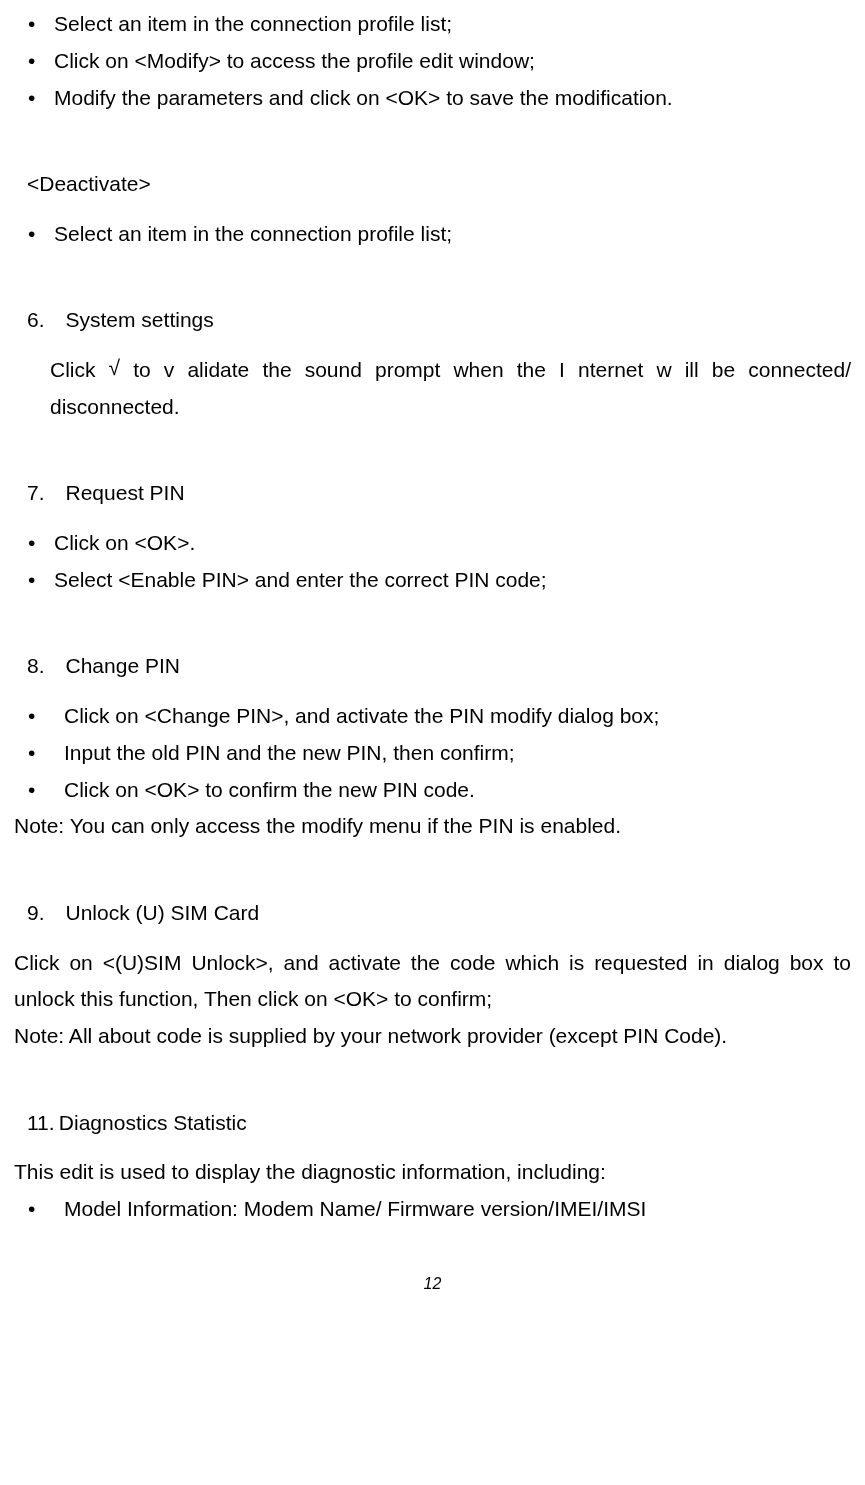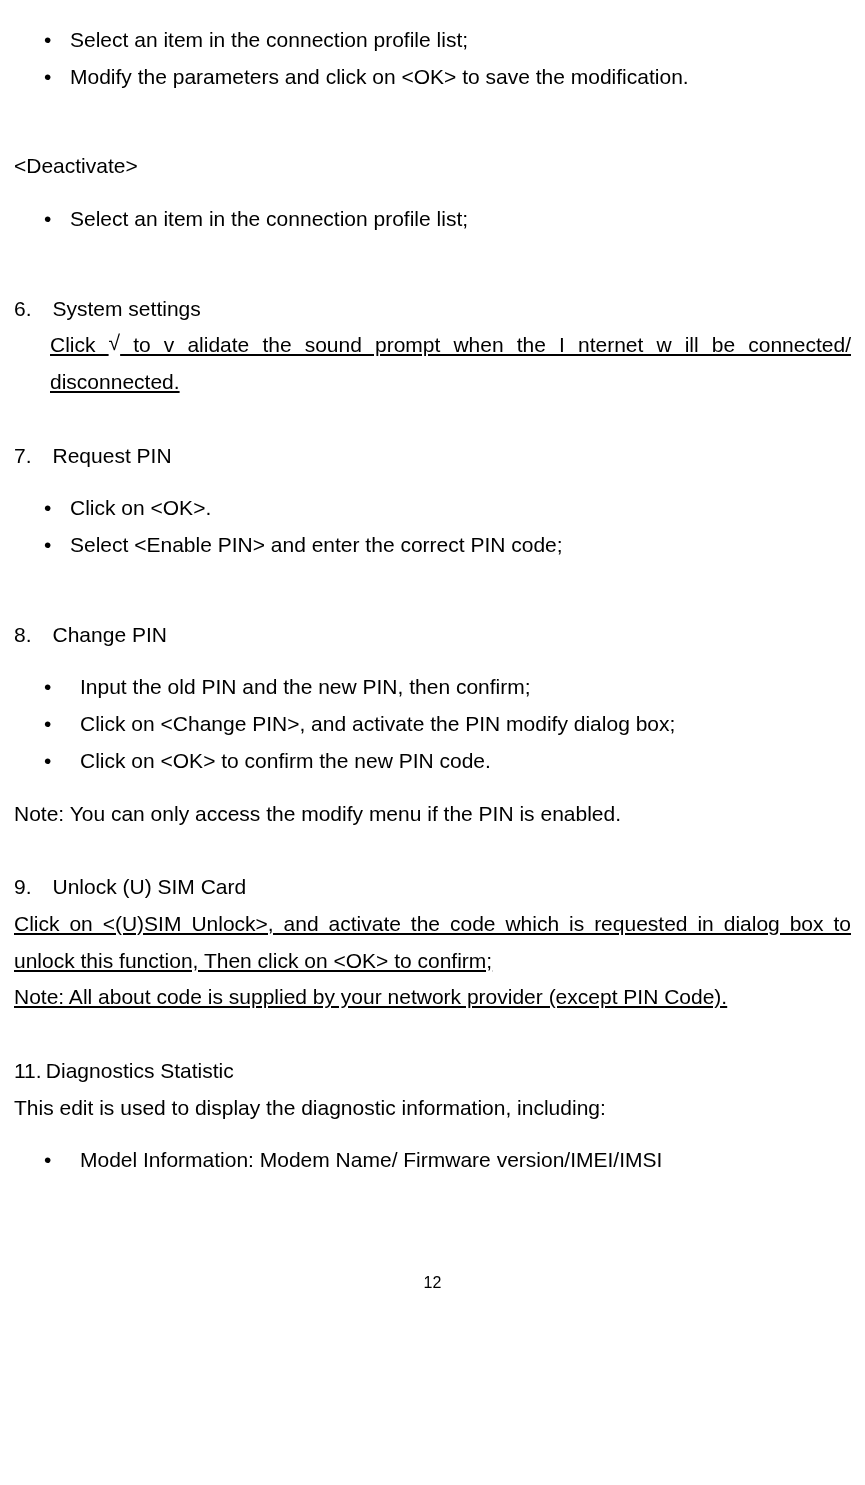--- a/index.html
+++ b/index.html
@@ -8,72 +8,73 @@
       line-height: 1.75;
       color: #000;
       background: #fff;
       margin: 0;
       padding: 6px 14px 40px 14px;
       width: 837px;
     }
     .bullet-list {
       list-style: none;
       padding: 0;
-      margin: 16px;
+      margin: 0;
     }
     .bullet-list li {
       position: relative;
       padding-left: 40px;
       margin: 0;
     }
     .bullet-list li::before {
       content: "•";
       position: absolute;
       left: 14px;
       top: 0;
     }
     .bullet-list.indent li {
       padding-left: 50px;
     }
     .bullet-list.indent li::before {
       left: 14px;
     }
     .section-title {
-      margin: 0;
+      margin: 13px;
       padding: 0;
     }
     .indent-text {
       padding-left: 36px;
       margin: 0;
     }
     .justify {
       text-align: justify;
-      text-decoration: underline;
     }
     .empty-line {
       height: 1.75em;
     }
     .checkbox-sym {
       display: inline-block;
       position: relative;
       top: -2px;
       font-weight: normal;
     }
     .page-num {
       text-align: center;
       font-size: 16px;
-      margin-top: 90px;
+      margin-top: 42px;
       font-family: Arial, sans-serif;
+      font-style: italic;
     }
   </style>
 </head>
 <body>
 
 <ul class="bullet-list">
   <li>Select an item in the connection profile list;</li>
+  <li>Click on &lt;Modify&gt; to access the profile edit window;</li>
   <li>Modify the parameters and click on &lt;OK&gt; to save the modification.</li>
 </ul>
 
 <div class="empty-line"></div>
 
 <div class="section-title">&lt;Deactivate&gt;</div>
 <ul class="bullet-list">
   <li>Select an item in the connection profile list;</li>
 </ul>
 
@@ -89,22 +90,22 @@
 <div class="section-title">7. Request PIN</div>
 <ul class="bullet-list">
   <li>Click on &lt;OK&gt;.</li>
   <li>Select &lt;Enable PIN&gt; and enter the correct PIN code;</li>
 </ul>
 
 <div class="empty-line"></div>
 
 <div class="section-title">8. Change PIN</div>
 <ul class="bullet-list indent">
+  <li>Click on &lt;Change PIN&gt;, and activate the PIN modify dialog box;</li>
   <li>Input the old PIN and the new PIN, then confirm;</li>
-  <li>Click on &lt;Change PIN&gt;, and activate the PIN modify dialog box;</li>
   <li>Click on &lt;OK&gt; to confirm the new PIN code.</li>
 </ul>
 <div>Note: You can only access the modify menu if the PIN is enabled.</div>
 
 <div class="empty-line"></div>
 
 <div class="section-title">9. Unlock (U) SIM Card</div>
 <div class="justify">Click on &lt;(U)SIM Unlock&gt;, and activate the code which is requested in dialog box to unlock this function, Then click on &lt;OK&gt; to confirm;</div>
 <div class="justify">Note: All about code is supplied by your network provider (except PIN Code).</div>
 

